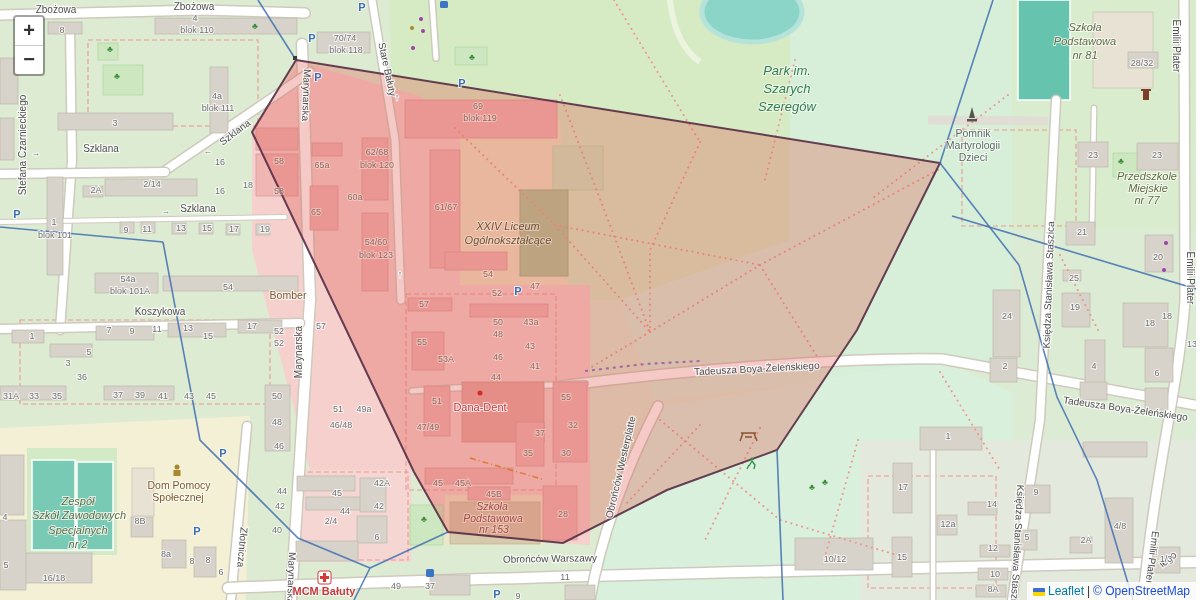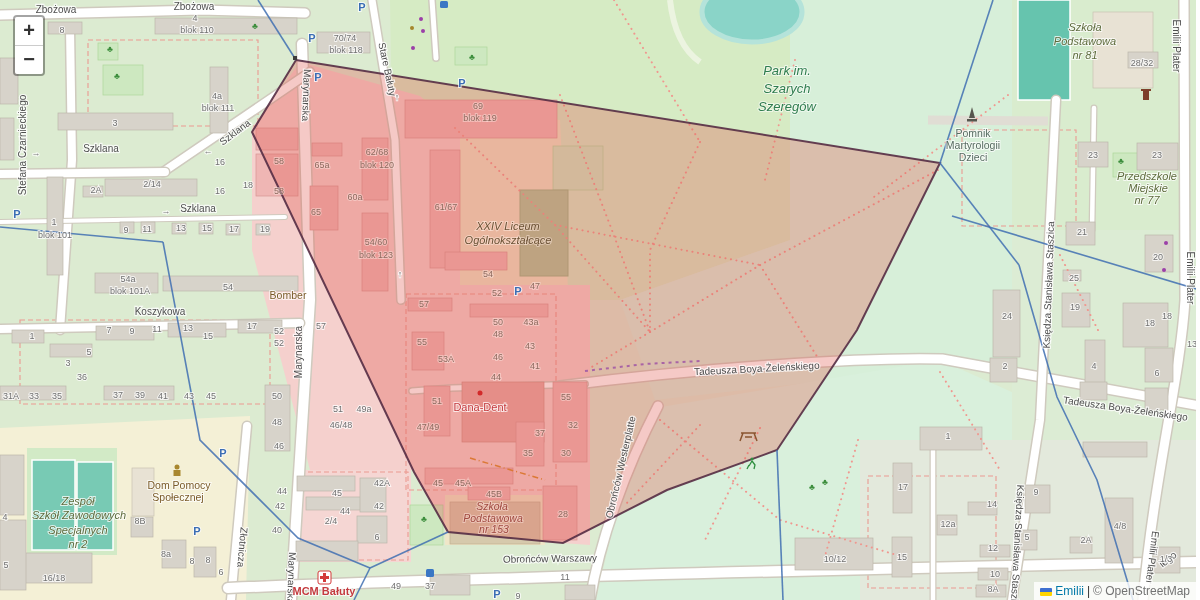--- a/index.html
+++ b/index.html
@@ -510,15 +510,15 @@
         <text x="563" y="517" class="numr">28</text>
       </g>
   </svg>
 
   <div class="zoomctl">
     <a>+</a>
     <a>−</a>
   </div>
 
   <div class="attrib">
-    <span class="flag"></span><a>Emilii</a><span class="sep">|</span><a style="color:#737373">© OpenStreetMap</a>
+    <span class="flag"></span><a>Leaflet</a><span class="sep">|</span><a style="color:#1d4ed8">© OpenStreetMap</a>
   </div>
 </div>
 
 </body></html>

